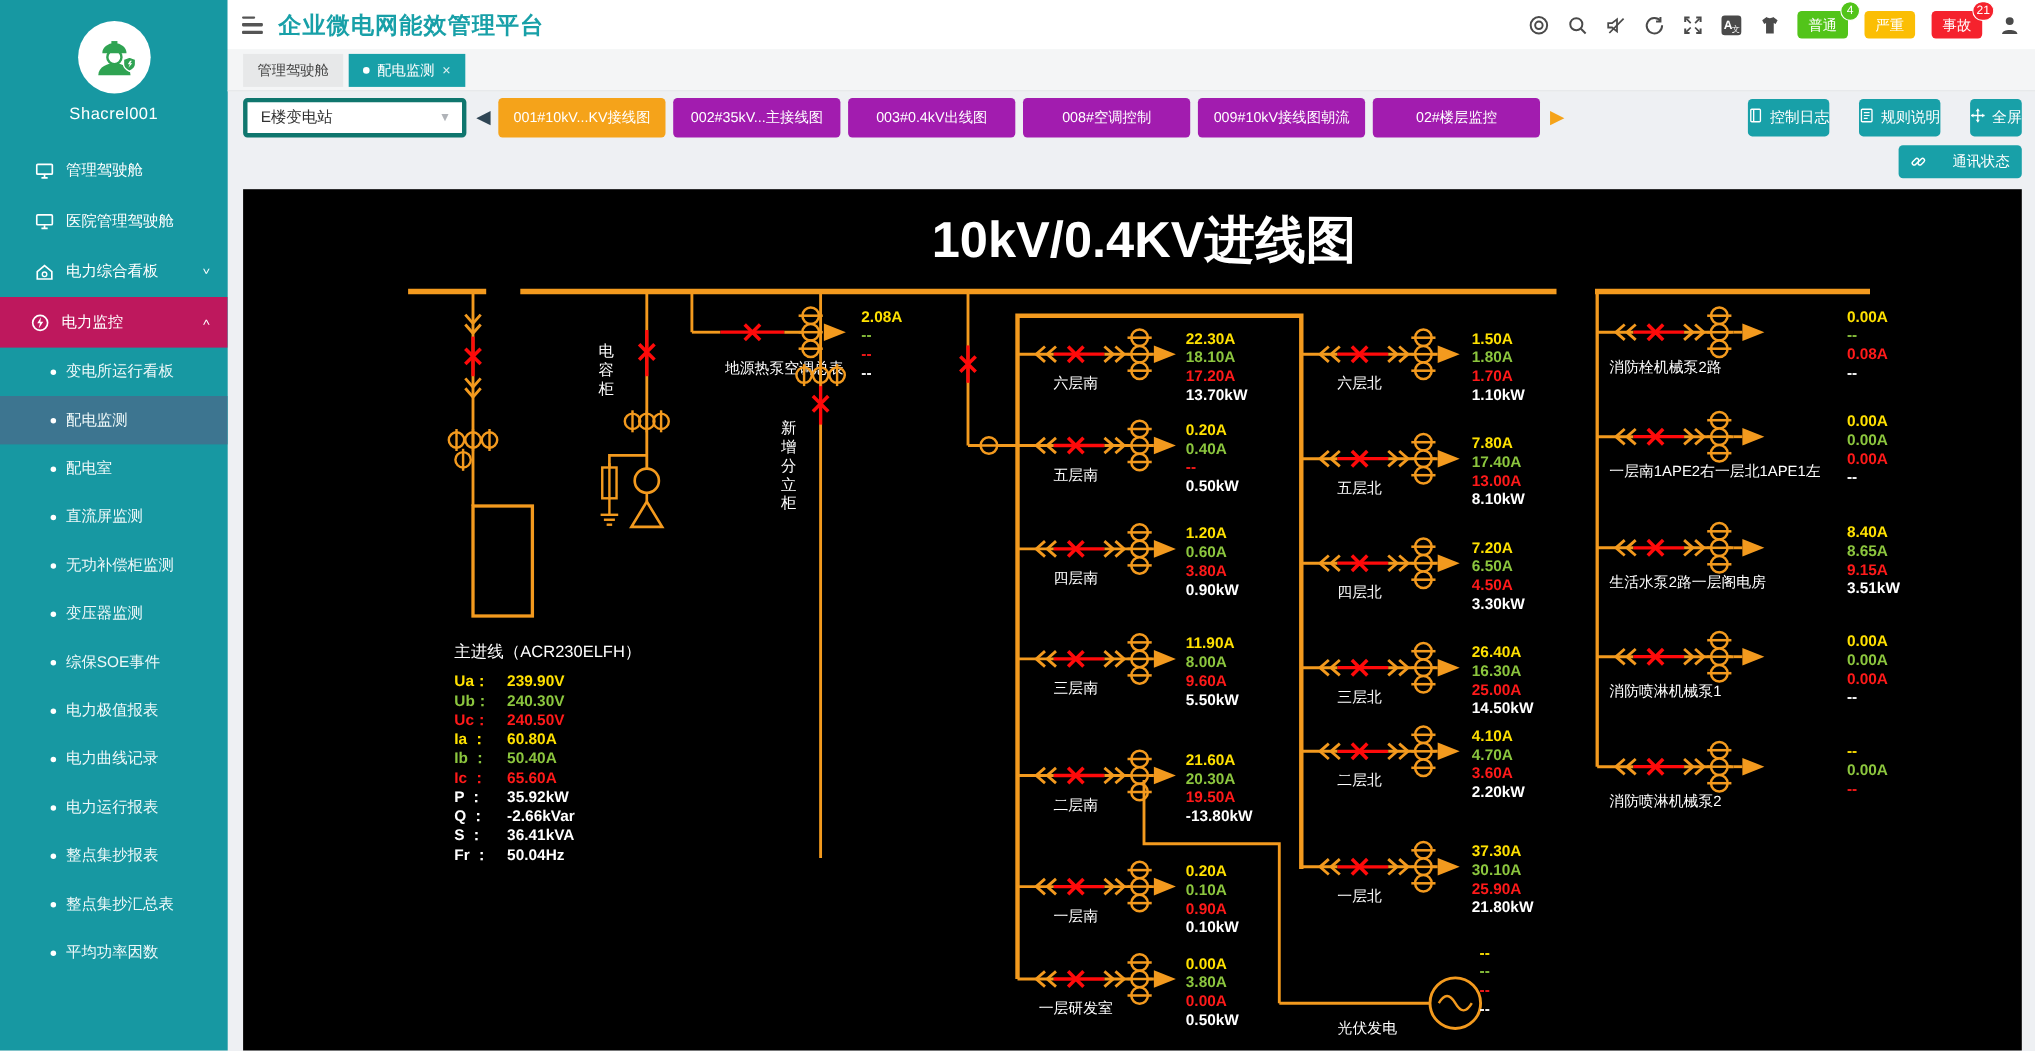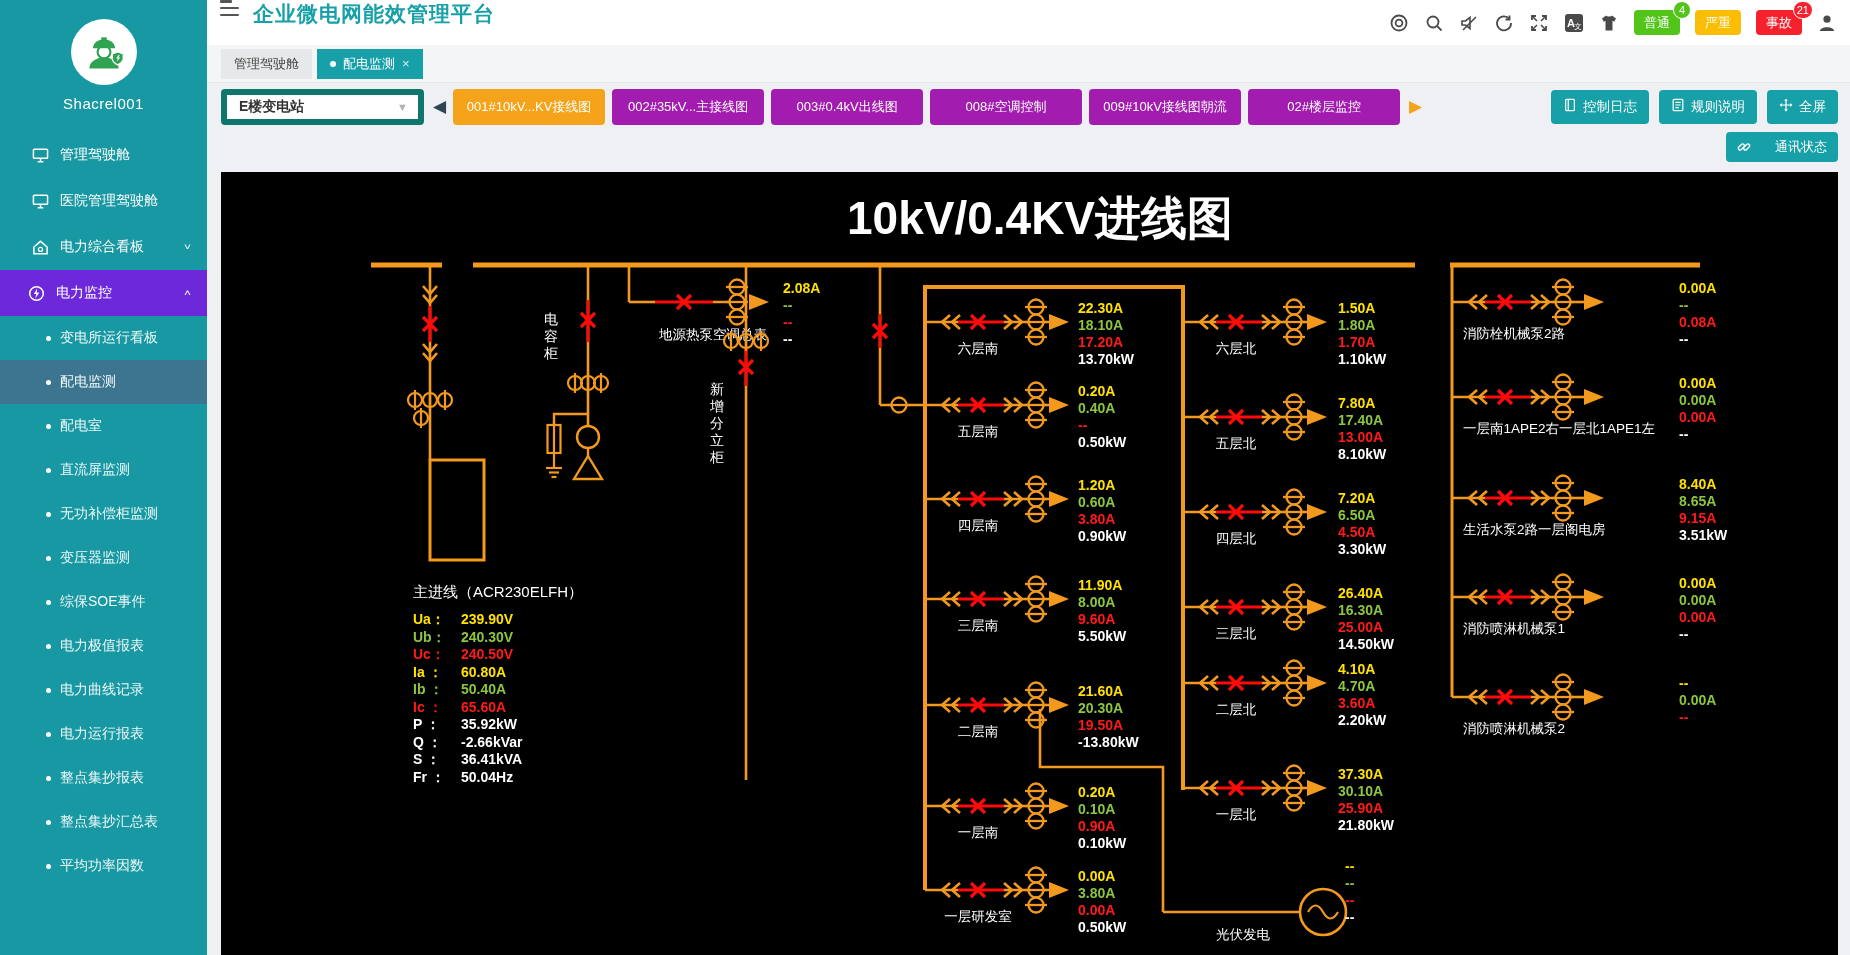--- a/index.html
+++ b/index.html
@@ -9,31 +9,31 @@
   
   .sidebar { position:absolute; left:0; top:0; width:207px; height:955px;
     background:#1798A2; color:#fff; overflow:hidden; }
   .avatar-wrap { text-align:center; padding-top:19px; }
   .avatar { width:66px; height:66px; border-radius:50%; background:#fff;
     display:inline-flex; align-items:center; justify-content:center; }
   .username { text-align:center; font-size:15px; margin-top:10px; letter-spacing:.5px; }
   .menu { margin-top:20px; }
   .menu-item { height:46px; display:flex; align-items:center;
     padding:0 16px 0 32px; font-size:14px; cursor:pointer; white-space:nowrap; }
-  .menu-item.active-parent { background:#6d28d9;padding-left:28px; }
+  .menu-item.active-parent { background:#be185d;padding-left:28px; }
   .mi-icon { width:17px; height:17px; margin-right:11px; flex:0 0 auto; }
   .chev { margin-left:auto; font-size:12px; transform:scaleY(.8); }
   .submenu-item { height:44px; display:flex; align-items:center; padding-left:46px;
     font-size:14px; color:#eef8f9; cursor:pointer; white-space:nowrap; }
   .submenu-item.selected { background:#3D7590; }
   .bullet { width:5px; height:5px; border-radius:50%; background:#fff; margin-right:9px; flex:0 0 auto; }
 
   
   .main { position:absolute; left:207px; top:0; width:1643px; height:955px; }
-  .header { height:45px; background:#fff; display:flex; padding:0 13px; }
+  .header { height:45px; background:#fff; display:flex; align-items:center; padding:0 13px; }
   .burger { width:20px; height:16px; display:flex; flex-direction:column;
     justify-content:space-between; cursor:pointer; }
   .burger i { display:block; height:2.5px; background:#555; border-radius:1px; }
   .burger i:nth-child(1){ width:12px; } .burger i:nth-child(2){ width:19px; } .burger i:nth-child(3){ width:19px; }
   .app-title { color:#18A0A8; font-size:21px; font-weight:bold; margin-left:13px; letter-spacing:1px; }
   .header-right { margin-left:auto; display:flex; align-items:center; gap:15px; }
   .hicon { width:20px; height:20px; color:#4a4a4a; cursor:pointer; display:flex; align-items:center; justify-content:center; }
   .alarm { position:relative; height:25px; border-radius:4px; color:#fff; font-size:13px;
     display:flex; align-items:center; padding:0 10px; cursor:pointer; }
   .alarm .cnt { position:absolute; top:-9px; right:-11px; min-width:18px; height:18px;
@@ -42,34 +42,34 @@
 
   .tabstrip { height:38px; background:#f4f5f6; border-bottom:1px solid #e4e6e8;
     display:flex; align-items:center; padding-left:14px; gap:5px; }
   .ptab { height:30px; display:flex; align-items:center; padding:0 13px; font-size:13px;
     background:#e7e8e9; color:#444; cursor:pointer; gap:7px; }
   .ptab.active { background:#18A0A8; color:#fff; }
   .ptab .dot { width:6px; height:6px; border-radius:50%; background:#fff; }
   .ptab .close { font-size:13px; opacity:.85; }
 
   .toolbar { display:flex; align-items:center; margin:5px 12px 0 14px; height:37px; }
-  .station-select { width:203px; height:36px; background:#fff; border:6px solid #0f766e;
+  .station-select { width:203px; height:36px; background:#fff; border:4px solid #0f766e;
     border-radius:4px; display:flex; align-items:center; padding:0 10px 0 12px;
-    font-size:14px; color:#333; cursor:pointer;font-weight:bold; }
+    font-size:14px; color:#333; cursor:pointer; }
   .station-select .sel-chev { margin-left:auto; color:#b0b3b8; font-size:11px; }
   .nav-arrow { font-size:17px; margin-left:9px; cursor:pointer; line-height:1; }
   .nav-arrow.left { color:#2F4554; }
   .nav-arrow.right { color:#F5A31A; }
   .stab { width:152px; height:36px; border-radius:4px; background:#a21caf; color:#fff;
     font-size:13px; display:flex; align-items:center; justify-content:center;
     margin-left:7px; cursor:pointer; white-space:nowrap; overflow:hidden; }
   .stab.active { background:#F5A31A; }
   .toolbar-right { margin-left:auto; display:flex; }
   .tbtn { height:34px; border-radius:4px; background:#18A0A8; color:#fff; font-size:13.5px;
-    display:flex; align-items:center; padding:0 12px; margin-left:10px; cursor:pointer; gap:6px; }
+    display:flex; align-items:center; padding:0 0; margin-left:27px; cursor:pointer; gap:6px; }
   .comm-row { display:flex; justify-content:flex-end; margin:7px 12px 0 0; }
   .comm-btn { height:30px; border-radius:4px; background:#18A0A8; color:#fff; font-size:13px;
     display:flex; align-items:center; padding:0 11px; gap:24px; cursor:pointer; }
 
   .canvas { position:absolute; left:14px; top:172px; width:1617px; height:783px; background:#000; }
   svg text { font-family:"Liberation Sans","DejaVu Sans",sans-serif; }
 </style>
 </head>
 <body>
 

